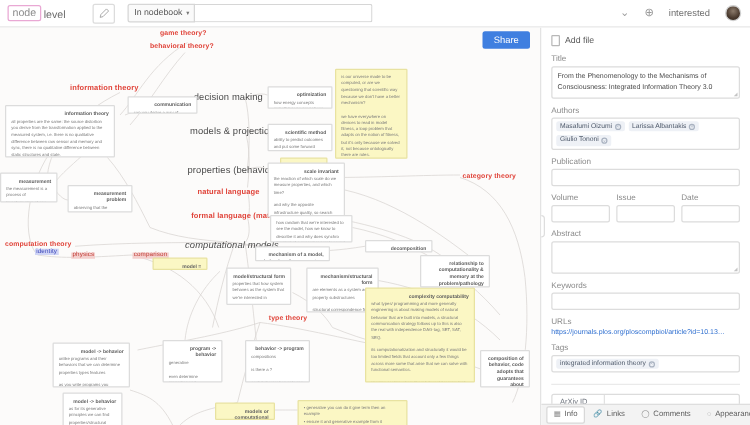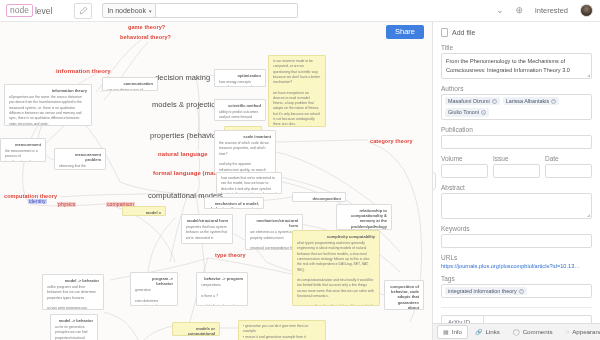--- a/index.html
+++ b/index.html
@@ -240,21 +240,21 @@
 
     <div id="node-layer">
         <div class="nlabel redsm" style="left: 128px; top: 3px;">game theory?</div>
         <div class="nlabel redsm" style="left: 120px; top: 13px;">behavioral theory?</div>
         <div class="nlabel red" style="left: 56px; top: 46px;">information theory</div>
         <div class="nlabel big" style="left: 155px; top: 52px;">decision making</div>
         <div class="nlabel big" style="left: 152px; top: 79px;">models &amp; projections</div>
         <div class="nlabel big" style="left: 150px; top: 110px;">properties (behavior)</div>
         <div class="nlabel red" style="left: 158px; top: 129px;">natural language</div>
         <div class="nlabel red" style="left: 153px; top: 148px;">formal language (math)</div>
-        <div class="nlabel big" style="left: 148px; top: 170px;">computational models</div>
+        <div class="nlabel big" style="left: 148px; top: 170px; font-style: italic;">computational models</div>
         <div class="nlabel redsm" style="left: 4px; top: 172px;">computation theory</div>
         <div class="nlabel redsm" style="left: 370px; top: 117px;">category theory</div>
         <div class="nlabel redsm" style="left: 215px; top: 231px;">type theory</div>
         <div class="nlabel blue" style="left: 28px; top: 177px;">identity</div>
         <div class="nlabel pinkbg" style="left: 57px; top: 180px;">physics</div>
         <div class="nlabel pinkbg" style="left: 106px; top: 180px;">comparison</div>
       </div>
     <div id="note-layer">
         <div class="note" style="left: 4px; top: 62px; width: 88px; height: 42px;">
           <div class="note-title">information theory</div>

